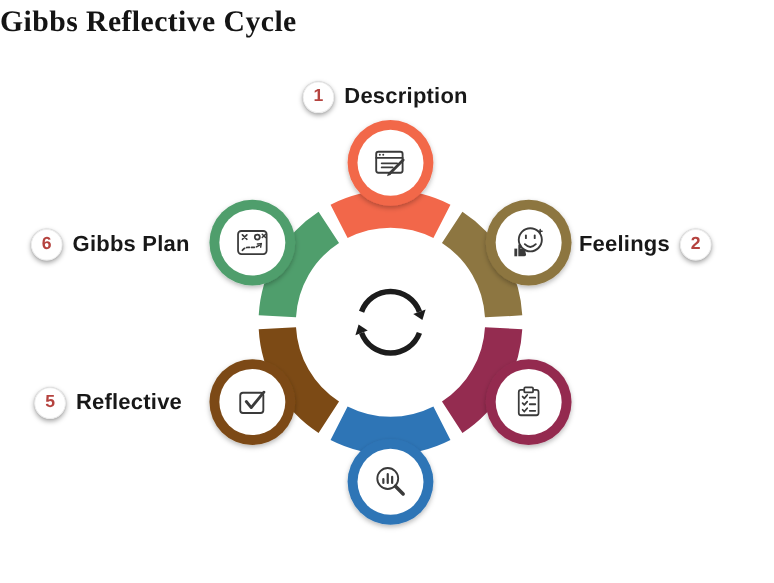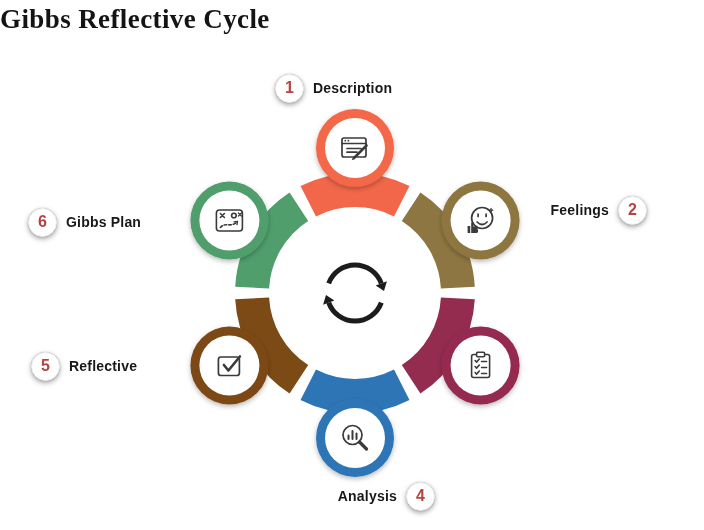--- a/index.html
+++ b/index.html
@@ -16,21 +16,21 @@
   .stage-label {
     position:absolute; display:flex; align-items:center; gap:9px; height:30px;
   }
   .badge {
     width:29px; height:29px; border-radius:50%; background:#fff;
     border:1px solid #ececec; box-sizing:border-box;
     box-shadow:0 2px 5px rgba(0,0,0,.35), 0 0 1px rgba(0,0,0,.25);
     display:flex; align-items:center; justify-content:center;
     font-weight:700; font-size:16px; color:var(--badge-color,#b5433f);
   }
-  .label-text { font-weight:700; font-size:14px; color:#181818; letter-spacing:.2px; white-space:nowrap; }
+  .label-text { font-weight:700; font-size:20px; color:#181818; letter-spacing:.2px; white-space:nowrap; }
 </style>
 </head>
 <body>
 
 <div class="canvas">
 
   <div class="title">Gibbs Reflective Cycle</div>
 
   <svg class="diagram" width="704" height="530" viewBox="0 0 704 530">
     <defs>
@@ -120,30 +120,26 @@
       <path d="M381.3 302.6 A28 28 0 0 1 328.7 302.6" fill="none"></path>
       <polygon points="326.0,295.1 334.3,300.5 323.1,304.7" stroke="none"></polygon>
     </g>
   </svg>
 
   <div class="stage-label" style="left:275px; top:73px;">
     <span class="badge">1</span>
     <span class="label-text">Description</span>
   </div>
 
-  <div class="stage-label" style="right:57px; top:195px;">
+  <div class="stage-label" style="right:57px; top:207px;">
     <span class="label-text">Feelings</span>
     <span class="badge">2</span>
   </div>
 
 
-  <div class="stage-label" style="right:269px; top:481px;">
-    <span class="label-text">Analysis</span>
-    <span class="badge">4</span>
-  </div>
 
   <div class="stage-label" style="left:31px; top:351px;">
     <span class="badge">5</span>
     <span class="label-text">Reflective</span>
   </div>
 
   <div class="stage-label" style="left:28px; top:207px;">
     <span class="badge">6</span>
     <span class="label-text">Gibbs Plan</span>
   </div>

